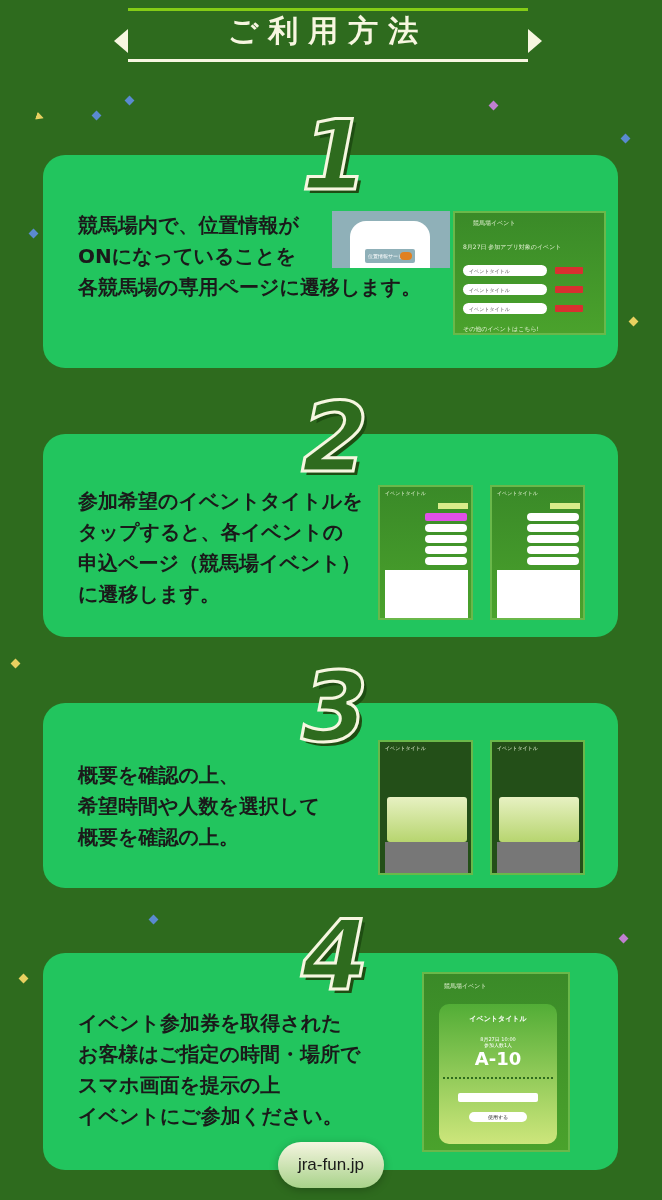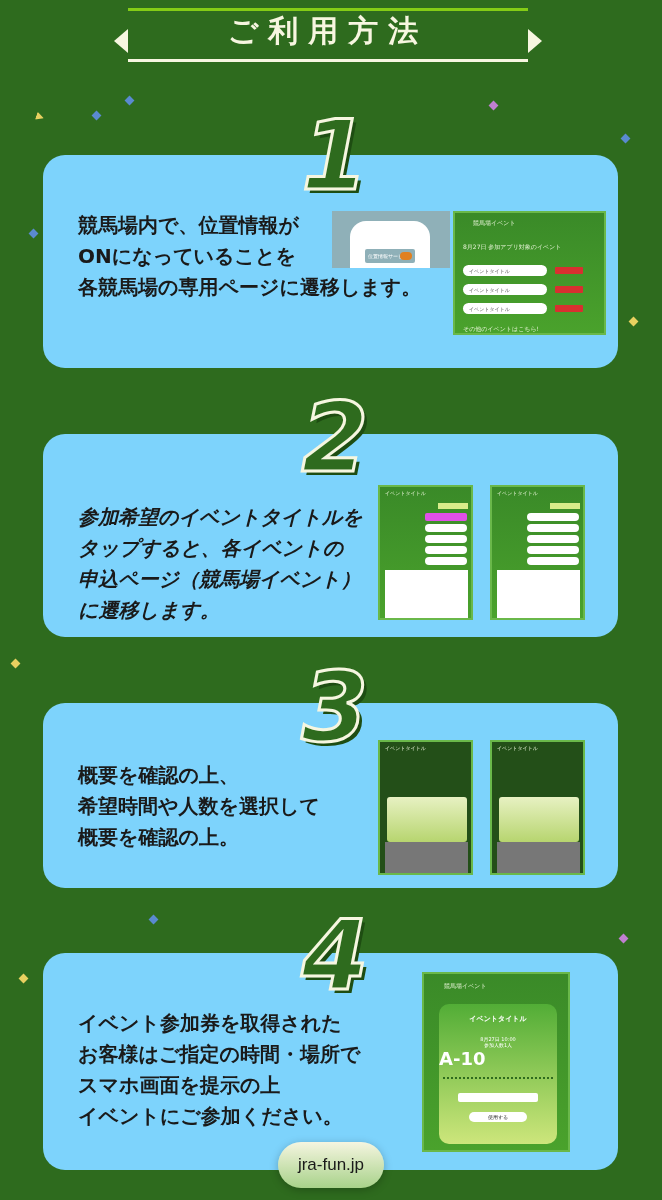--- a/index.html
+++ b/index.html
@@ -20,21 +20,21 @@
     border-top: 12px solid transparent; border-bottom: 12px solid transparent;
   }
   .title-banner::before { left: -14px; border-right: 14px solid #f7f6e0; }
   .title-banner::after { right: -14px; border-left: 14px solid #f7f6e0; }
   .title-text {
     color: #f7f6e0; font-weight: bold; font-size: 30px; letter-spacing: 10px;
   }
   .confetti { position: absolute; width: 7px; height: 7px; transform: rotate(45deg); }
   .card {
     position: absolute; left: 43px; width: 575px;
-    background: #7dd3fc; border-radius: 22px;
+    background: #22c55e; border-radius: 22px;
   }
   .step-num {
     position: absolute; left: 290px; width: 90px; text-align: center;
     font-size: 96px; font-style: italic; font-weight: bold;
     color: #2e6b1e; font-family: "DejaVu Sans", sans-serif;
     -webkit-text-stroke: 3px #f6f6e0;
     text-shadow: 4px 4px 0 #1e4d12;
     line-height: 1;
   }
   .step-text {
@@ -130,21 +130,21 @@
     <div class="mini-pill" style="left:8px;top:90px;width:84px;">
         <span>イベントタイトル</span>
       </div>
     <div class="mini-red" style="left:100px;top:92px;"></div>
     <div class="mini-text" style="position:absolute;left:8px;top:112px;">その他のイベントはこちら!</div>
   </div>
 </div>
 <div class="step-num" style="top:108px;">1</div>
 
 <div class="card" style="top:434px;height:203px;">
-  <div class="step-text" style="top:68px;font-style:italic;">
+  <div class="step-text" style="top:52px;">
     <div>参加希望のイベントタイトルを</div>
     <div>タップすると、各イベントの</div>
     <div>申込ページ（競馬場イベント）</div>
     <div>に遷移します。</div>
   </div>
   <div class="shot app-green" style="left:335px;top:51px;width:95px;height:135px;">
     <div class="mini-text" style="position:absolute;left:5px;top:3px;font-size:5px;">イベントタイトル</div>
     <div style="position:absolute;left:58px;top:16px;width:30px;height:6px;background:#d8ec8a;"></div>
     <div class="mini-pill" style="left:45px;top:26px;width:42px;height:8px;background:#e050e8;border-radius:2px;"></div>
     <div class="mini-pill" style="left:45px;top:37px;width:42px;height:8px;"></div>
@@ -191,21 +191,21 @@
     <div>お客様はご指定の時間・場所で</div>
     <div>スマホ画面を提示の上</div>
     <div>イベントにご参加ください。</div>
   </div>
   <div class="shot app-green" style="left:379px;top:19px;width:148px;height:180px;">
     <div class="mini-text" style="position:absolute;left:20px;top:8px;">競馬場イベント</div>
     <div class="ticket">
       <div style="text-align:center;font-size:7px;color:#fff;font-weight:bold;margin-top:10px;">イベントタイトル</div>
       <div style="text-align:center;font-size:5px;color:#fff;margin-top:12px;">8月27日 10:00</div>
       <div style="text-align:center;font-size:5px;color:#fff;">参加人数1人</div>
-      <div style="text-align:left;font-size:18px;color:#fff;font-weight:bold;">A-10</div>
+      <div style="text-align:center;font-size:18px;color:#fff;font-weight:bold;">A-10</div>
       <div style="border-top:2px dotted #2e6b1e;margin:8px 4px;"></div>
       <div style="margin:14px auto 0;width:80px;height:9px;background:#fff;border-radius:2px;"></div>
       <div style="margin:10px auto 0;width:58px;height:10px;background:#fff;border-radius:5px;font-size:5px;text-align:center;line-height:10px;">使用する</div>
     </div>
   </div>
 </div>
 <div class="step-num" style="top:908px;">4</div>
 
 <div class="footer-pill">jra-fun.jp</div>
 

